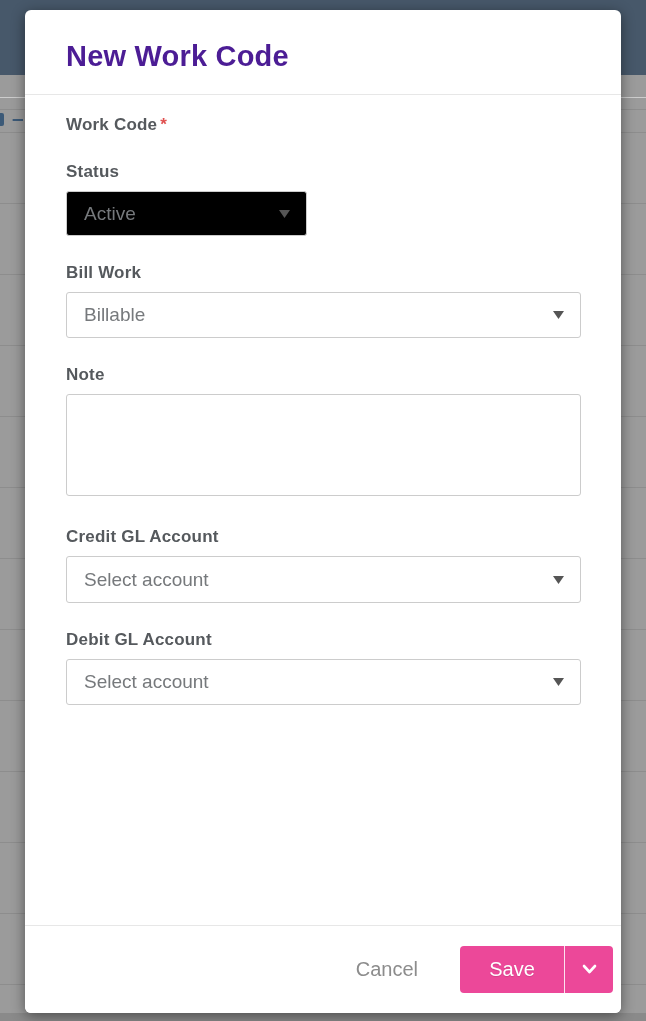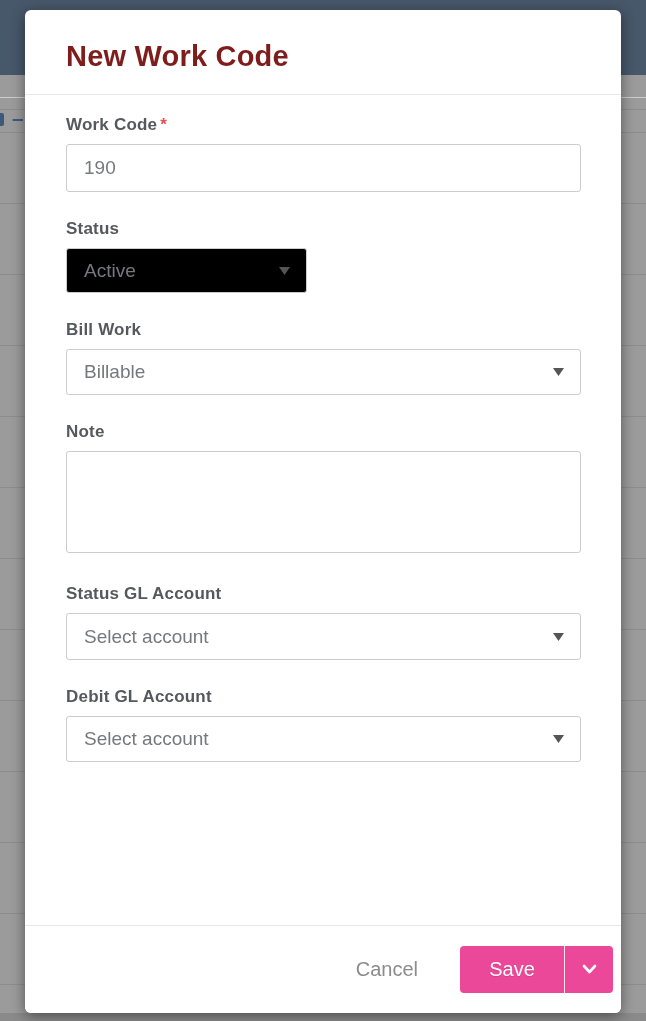--- a/index.html
+++ b/index.html
@@ -27,21 +27,21 @@
   }
   .bottom-shade { position:absolute; bottom:0; left:0; width:100%; height:8px; background:#8a8a8a; }
 
   
   .modal {
     position:absolute; left:25px; top:10px; width:596px; height:1003px;
     background:#ffffff; border-radius:6px;
     box-shadow:0 3px 14px rgba(0,0,0,0.45);
   }
   .modal-header { height:85px; border-bottom:1px solid #e7e7e7; padding:30px 0 0 41px; }
-  .modal-title { color:#7f1d1d; font-size:29px; font-weight:bold; letter-spacing:0.2px; }
+  .modal-title { color:#4c1d95; font-size:29px; font-weight:bold; letter-spacing:0.2px; }
 
   .modal-body { padding:20px 40px 0 41px; }
 
   .form-group { margin-bottom:27px; }
   .field-label {
     display:block; font-size:17px; font-weight:bold; color:#55595d;
     margin-bottom:9px; letter-spacing:0.2px;
   }
   .required { color:#e0504f; font-weight:bold; margin-left:3px; }
 
@@ -96,21 +96,20 @@
 <div class="modal">
 
   <div class="modal-header">
     <div class="modal-title">New Work Code</div>
   </div>
 
   <div class="modal-body">
 
     <div class="form-group">
       <label class="field-label"><span>Work Code</span><span class="required">*</span></label>
-      <input class="text-input" type="text" value="190" style="">
     </div>
 
     <div class="form-group">
       <label class="field-label">Status</label>
       <div class="select disabled">
         <span>Active</span>
         <span class="caret"><svg width="11" height="8" viewBox="0 0 11 8">
               <polygon points="0,0 11,0 5.5,8" fill="#555555"></polygon>
             </svg></span>
       </div>
@@ -126,21 +125,21 @@
       </div>
     </div>
 
 
     <div class="form-group">
       <label class="field-label">Note</label>
       <textarea class="textarea" style=""></textarea>
     </div>
 
     <div class="form-group">
-      <label class="field-label">Status GL Account</label>
+      <label class="field-label">Credit GL Account</label>
       <div class="select tall">
         <span>Select account</span>
         <span class="caret"><svg width="11" height="8" viewBox="0 0 11 8">
               <polygon points="0,0 11,0 5.5,8" fill="#555555"></polygon>
             </svg></span>
       </div>
     </div>
 
     <div class="form-group">
       <label class="field-label">Debit GL Account</label>

